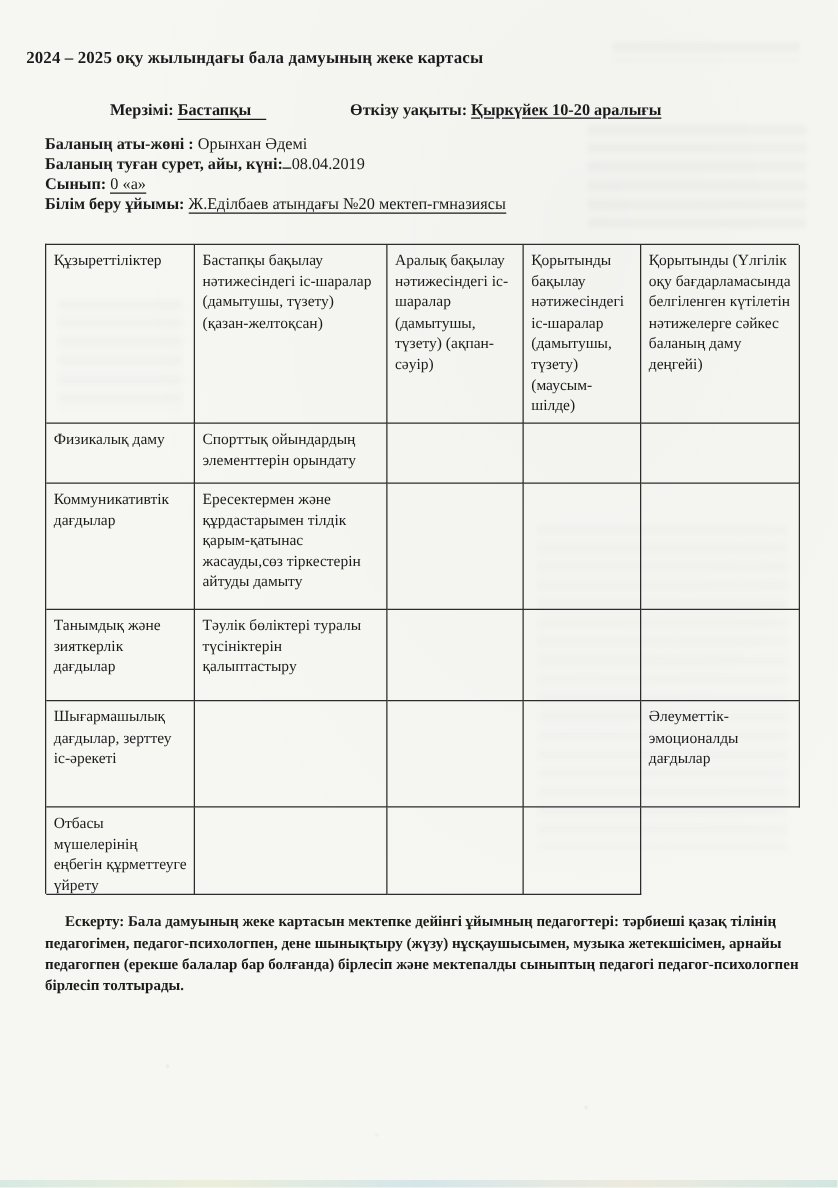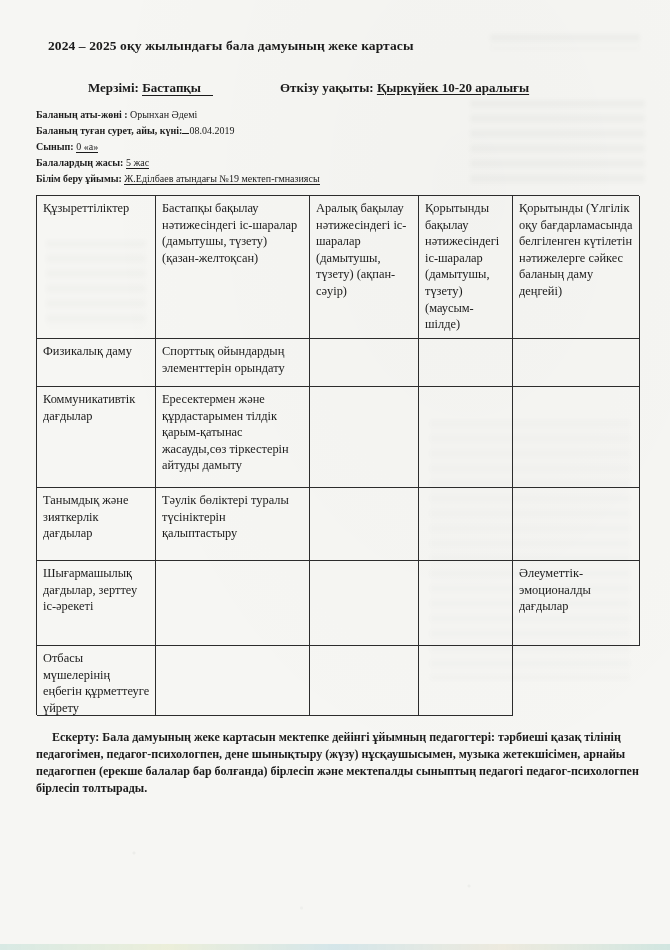--- a/index.html
+++ b/index.html
@@ -12,33 +12,33 @@
       #f6f6f3;
     font-family: "Liberation Serif", "DejaVu Serif", serif;
     color: #1b1b1b;
     overflow: hidden;
   }
 
   .abs { position: absolute; }
 
   
   .doc-title {
-    left: 48px; top: 38px;
+    left: 21px; top: 38px;
     font-size: 13.5px; font-weight: bold;
     letter-spacing: 0.1px;
   }
   .term-line { top: 80px; left: 0; width: 670px; font-size: 13px; font-weight: bold; }
   .term-group { position: absolute; white-space: nowrap; }
   .term-group.g1 { left: 88px; }
   .term-group.g2 { left: 280px; }
   .u { text-decoration: underline; text-underline-offset: 2px; text-align: center; }
   .u-pad { padding-right: 12px; border-bottom: 1px solid #1b1b1b; text-decoration: none; }
 
   .fields { left: 36px; top: 107px; width: 600px; }
-  .field-line { font-size: 10px; font-weight: bold; line-height: 16px; white-space: nowrap; }
+  .field-line { font-size: 13px; font-weight: bold; line-height: 16px; white-space: nowrap; }
   .field-line .val-plain { font-weight: normal; }
   .field-line .val-underline { font-weight: normal; border-bottom: 1.2px solid #1b1b1b; }
   .blank-gap { display: inline-block; width: 7px; border-bottom: 1.2px solid #1b1b1b; height: 11px; }
 
   
   .grid-table {
     left: 36px; top: 195px;
     width: 603px; height: 520px;
     display: grid;
     grid-template-columns: 119px 154px 109px 94px 127px;
@@ -120,26 +120,22 @@
     <span class="val-plain">Орынхан Әдемі</span>
   </div>
   <div class="field-line">
     <span>Баланың туған сурет, айы, күні:</span><span class="blank-gap"></span><span class="val-plain">08.04.2019</span>
   </div>
   <div class="field-line">
     <span>Сынып:</span>
     <span class="val-underline">0 «а»</span>
   </div>
   <div class="field-line">
-    <span>Балалардың жасы:</span>
-    <span class="val-underline">5 жас</span>
-  </div>
-  <div class="field-line">
     <span>Білім беру ұйымы:</span>
-    <span class="val-underline">Ж.Еділбаев атындағы №19 мектеп-гмназиясы</span>
+    <span class="val-underline">Ж.Еділбаев атындағы №20 мектеп-гмназиясы</span>
   </div>
 </div>
 
 <div class="abs grid-table">
 
   <div class="cell">Құзыреттіліктер</div>
   <div class="cell">Бастапқы бақылау нәтижесіндегі іс-шаралар (дамытушы, түзету) (қазан-желтоқсан)</div>
   <div class="cell">Аралық бақылау нәтижесіндегі іс-шаралар (дамытушы, түзету) (ақпан-сәуір)</div>
   <div class="cell">Қорытынды бақылау нәтижесіндегі іс-шаралар (дамытушы, түзету) (маусым-шілде)</div>
   <div class="cell">Қорытынды (Үлгілік оқу бағдарламасында белгіленген күтілетін нәтижелерге сәйкес баланың даму деңгейі)</div>

